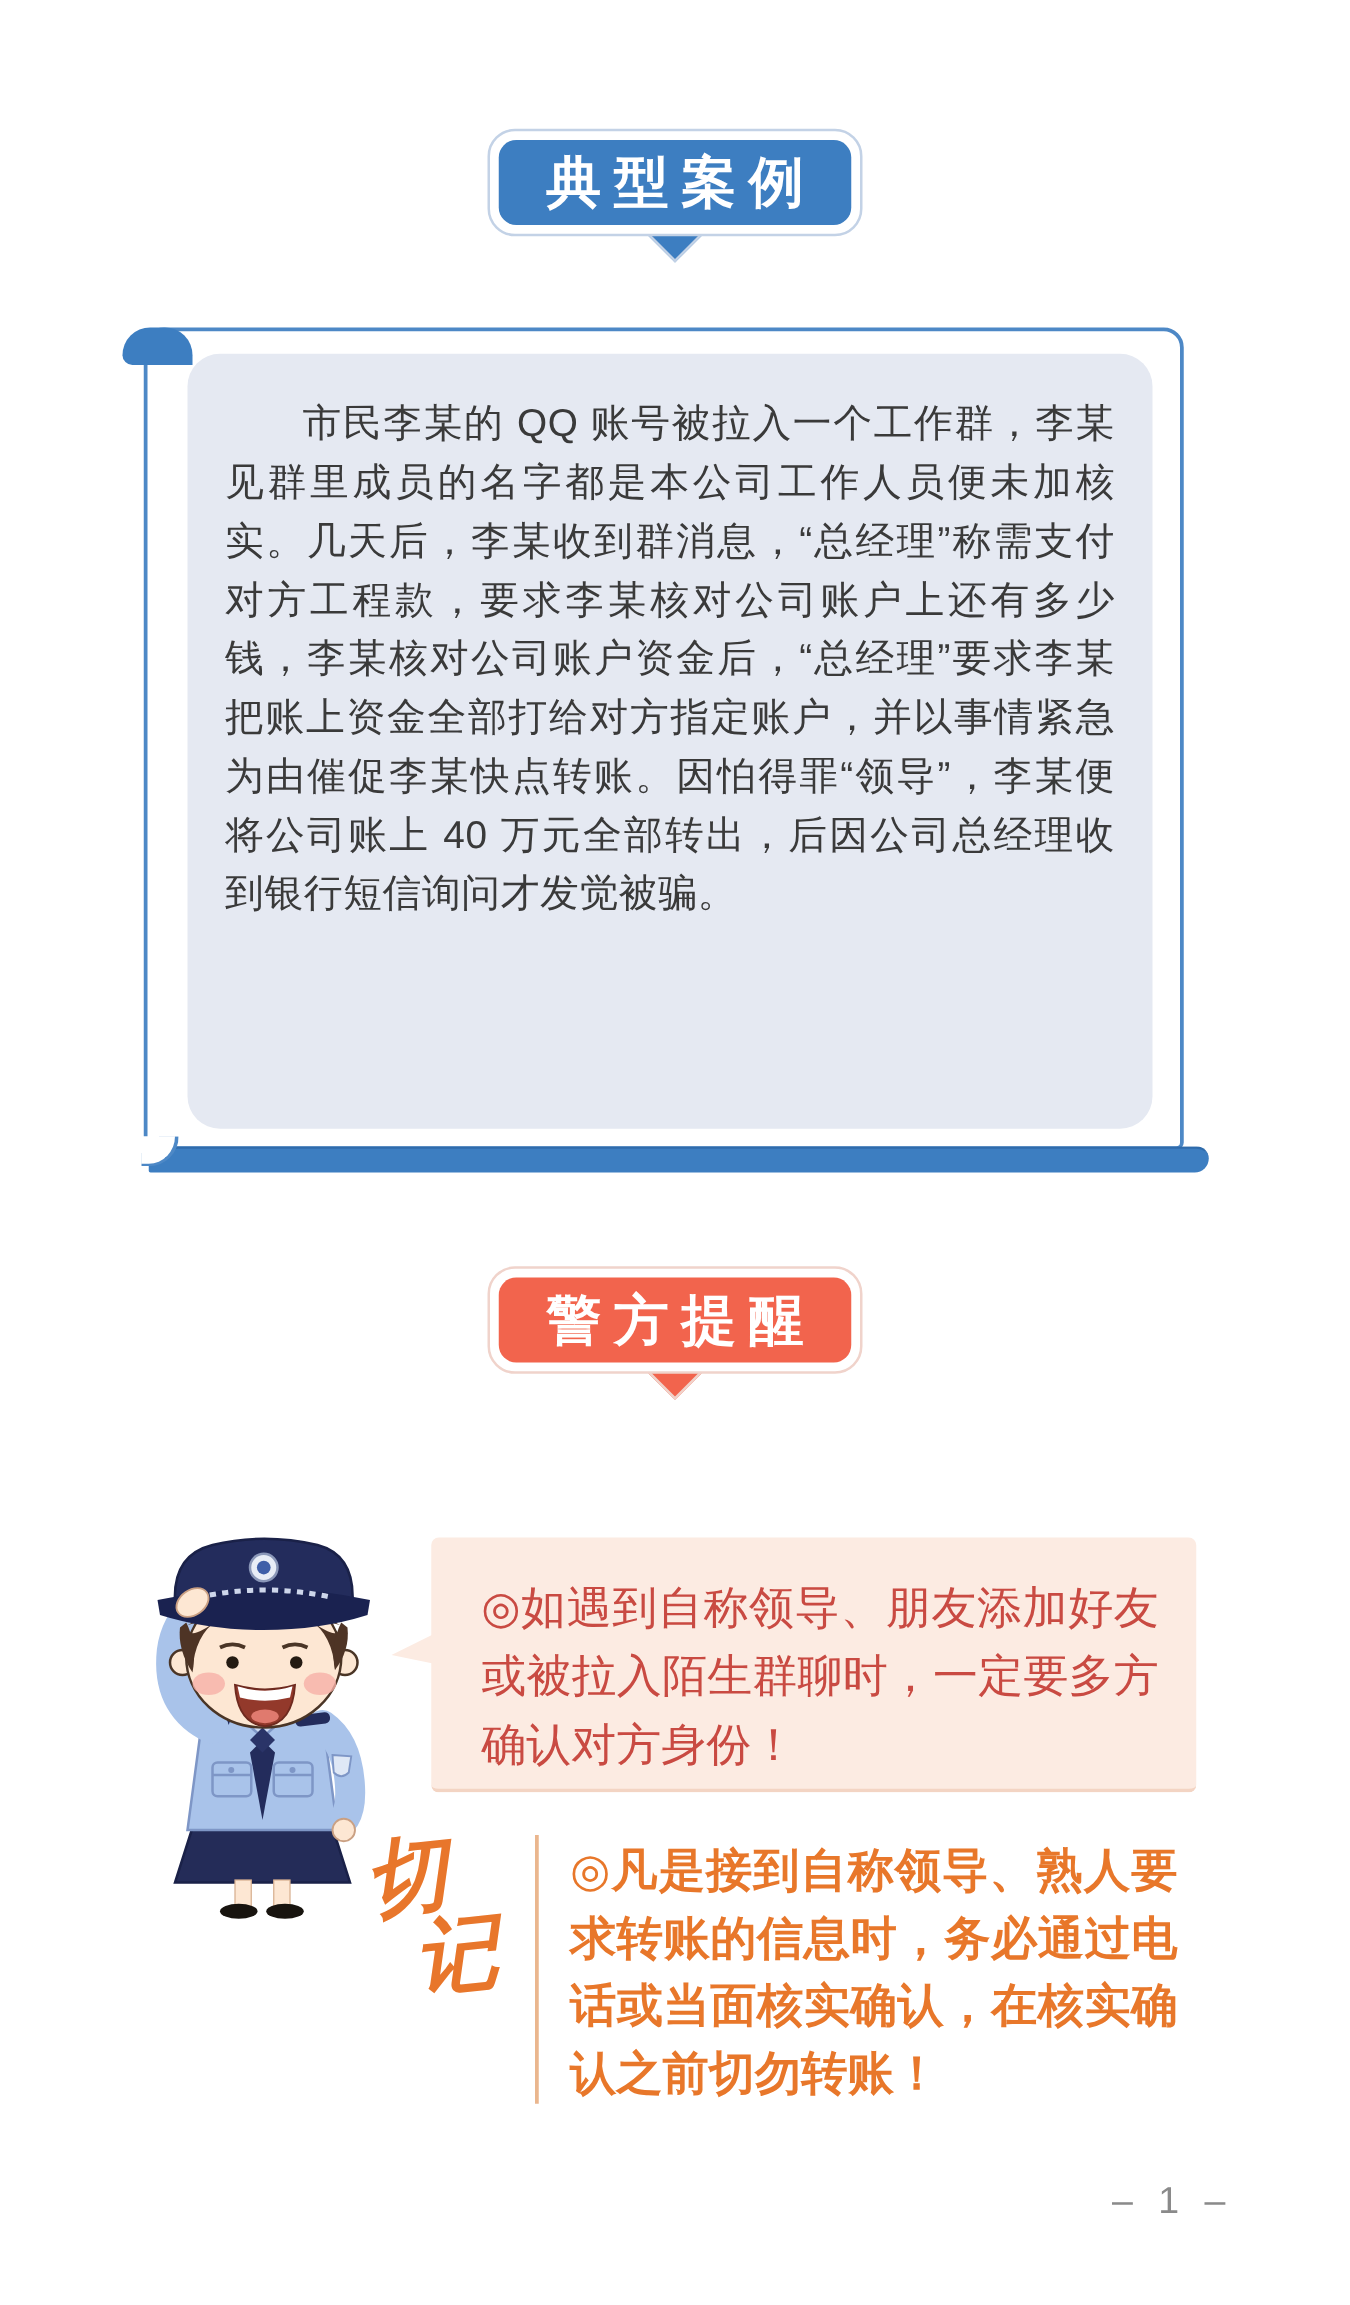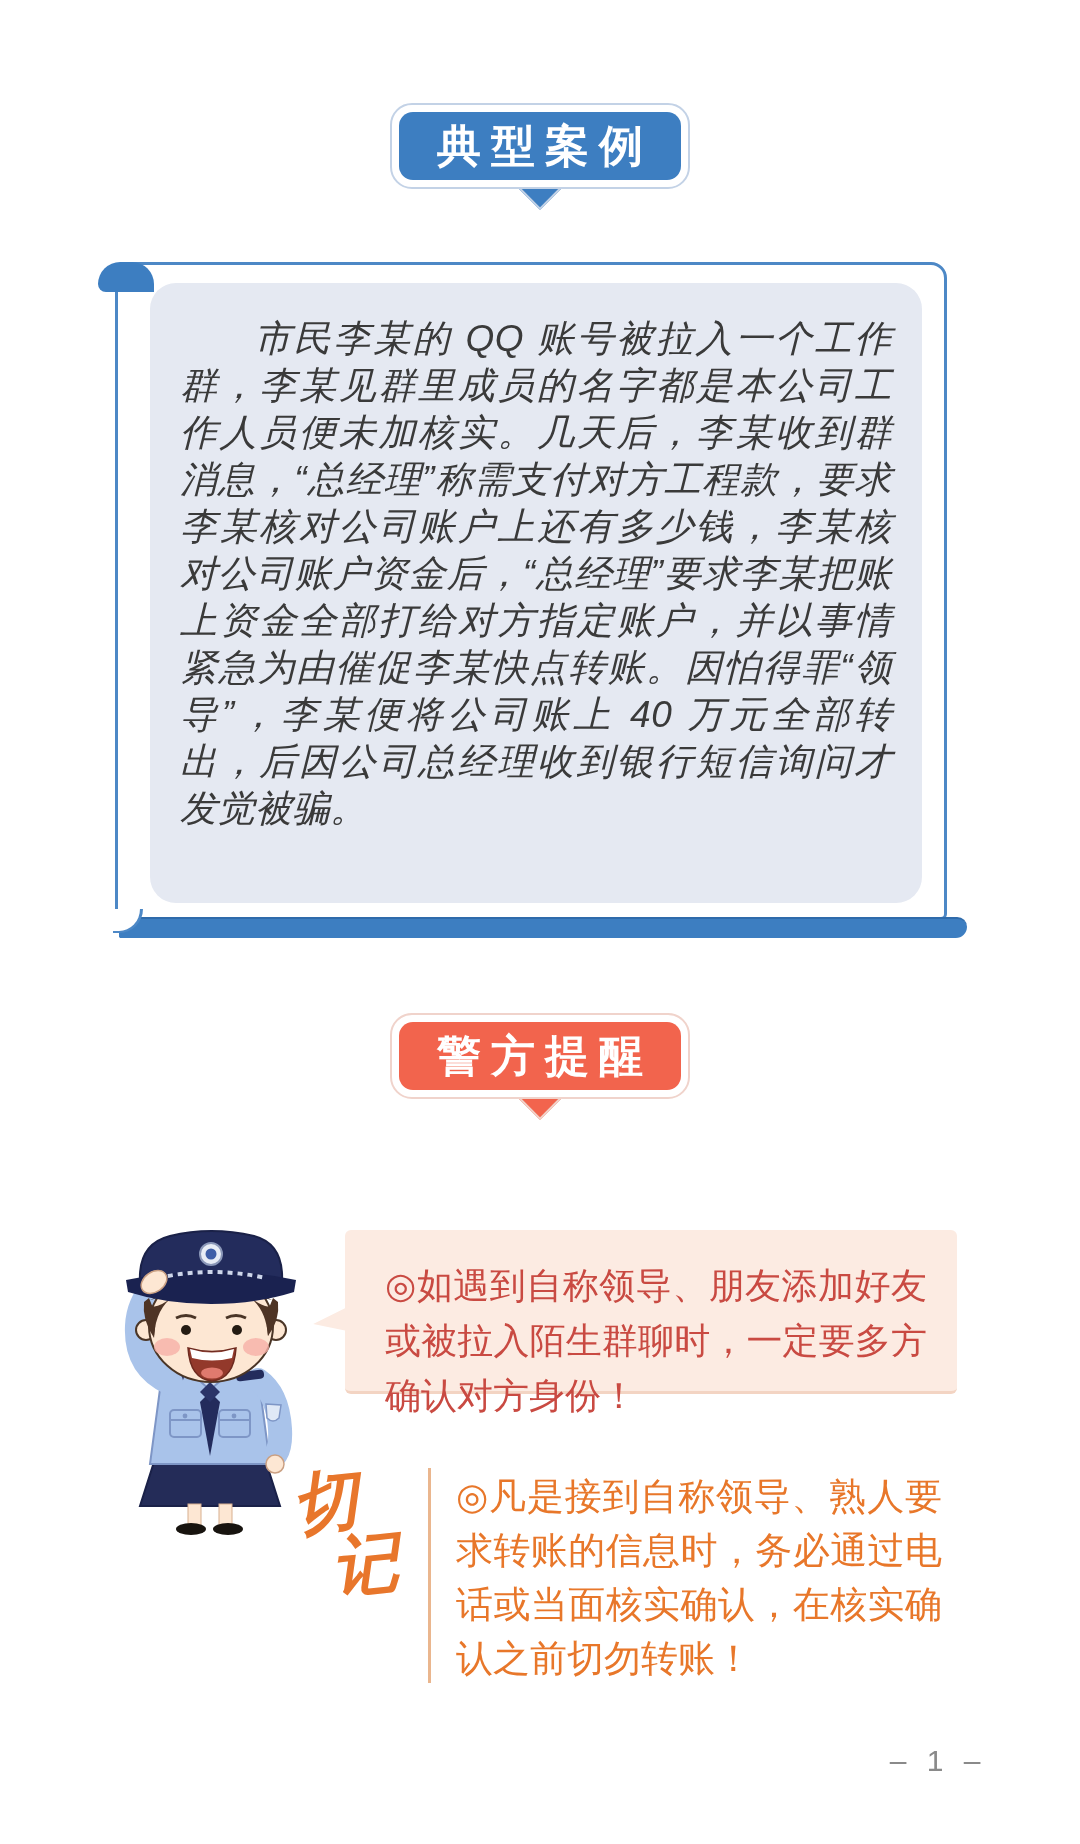--- a/index.html
+++ b/index.html
@@ -23,43 +23,43 @@
   .badge-red .badge-tail { background:#f2644d; border-right:2px solid #f0d3cb; border-bottom:2px solid #f0d3cb; }
 
   
   .case-box { position:absolute; left:115px; top:262px; width:832px; height:658px;
               border:3px solid #4d88c6; border-radius:16px 16px 6px 6px; background:#fff; }
   .curl-topleft { position:absolute; left:-20px; top:-3px; width:56px; height:30px;
                   background:#3d7ec1; border-radius:28px 28px 0 10px; }
   .case-panel { position:absolute; left:32px; top:18px; width:772px; height:620px;
                 background:#e5e9f2; border-radius:26px; }
   .case-text { padding:32px 30px 0 30px; text-indent:2em; text-align:justify;
-               font-size:37px; line-height:47px; color:#3a3a3a; letter-spacing:0.5px;font-style:italic; }
+               font-size:31px; line-height:47px; color:#3a3a3a; letter-spacing:0.5px; }
   .case-bottom-bar { position:absolute; left:1px; top:652px; width:848px; height:21px;
                      background:#3d7ec1; border-radius:2px 14px 16px 2px; border-top:2px solid #2f6bab; }
   .bar-left-curl { position:absolute; left:-6px; top:-10px; width:30px; height:24px;
                    background:#fff; border-radius:0 0 24px 0; border-right:3px solid #4d88c6; border-bottom:2px solid #4d88c6; }
 
   
   .officer { position:absolute; left:88px; top:1224px; }
-  .speech-bubble { position:absolute; left:345px; top:1230px; width:612px; height:164px;
+  .speech-bubble { position:absolute; left:345px; top:1230px; width:612px; height:204px;
                    background:#fcebe2; border-radius:6px; border-bottom:3px solid #f3d4c3; }
   .bubble-tail { position:absolute; left:-32px; top:78px; width:0; height:0;
                  border-top:14px solid transparent; border-bottom:12px solid transparent;
                  border-right:38px solid #fcebe2; transform:rotate(-6deg); }
   .bubble-text { padding:28px 30px 0 40px; font-size:36px; line-height:55px; color:#c94a42;
                  text-align:justify; font-weight:500; }
 
   .remember-char { position:absolute; color:#e8762b; font-size:66px; font-weight:bold; font-style:italic;
                    font-family:"Liberation Serif","DejaVu Serif",serif; line-height:1; }
   .char-qie { left:292px; top:1470px; transform:rotate(-6deg); }
   .char-ji  { left:332px; top:1532px; transform:rotate(-6deg); }
   .remember-divider { position:absolute; left:428px; top:1468px; width:3px; height:215px; background:#eab68e; }
   .remember-text { position:absolute; left:456px; top:1470px; width:486px;
-                   font-size:37px; line-height:54px; font-weight:normal; color:#e8772a; text-align:justify; }
+                   font-size:37px; line-height:54px; font-weight:bold; color:#e8772a; text-align:justify; }
 
   .page-number { position:absolute; left:858px; top:1744px; width:160px; text-align:center;
                  color:#8a8a8a; font-size:30px; letter-spacing:6px; }
 </style>
 </head>
 <body>
 
 <div class="page">
 
   <div class="badge badge-blue">

